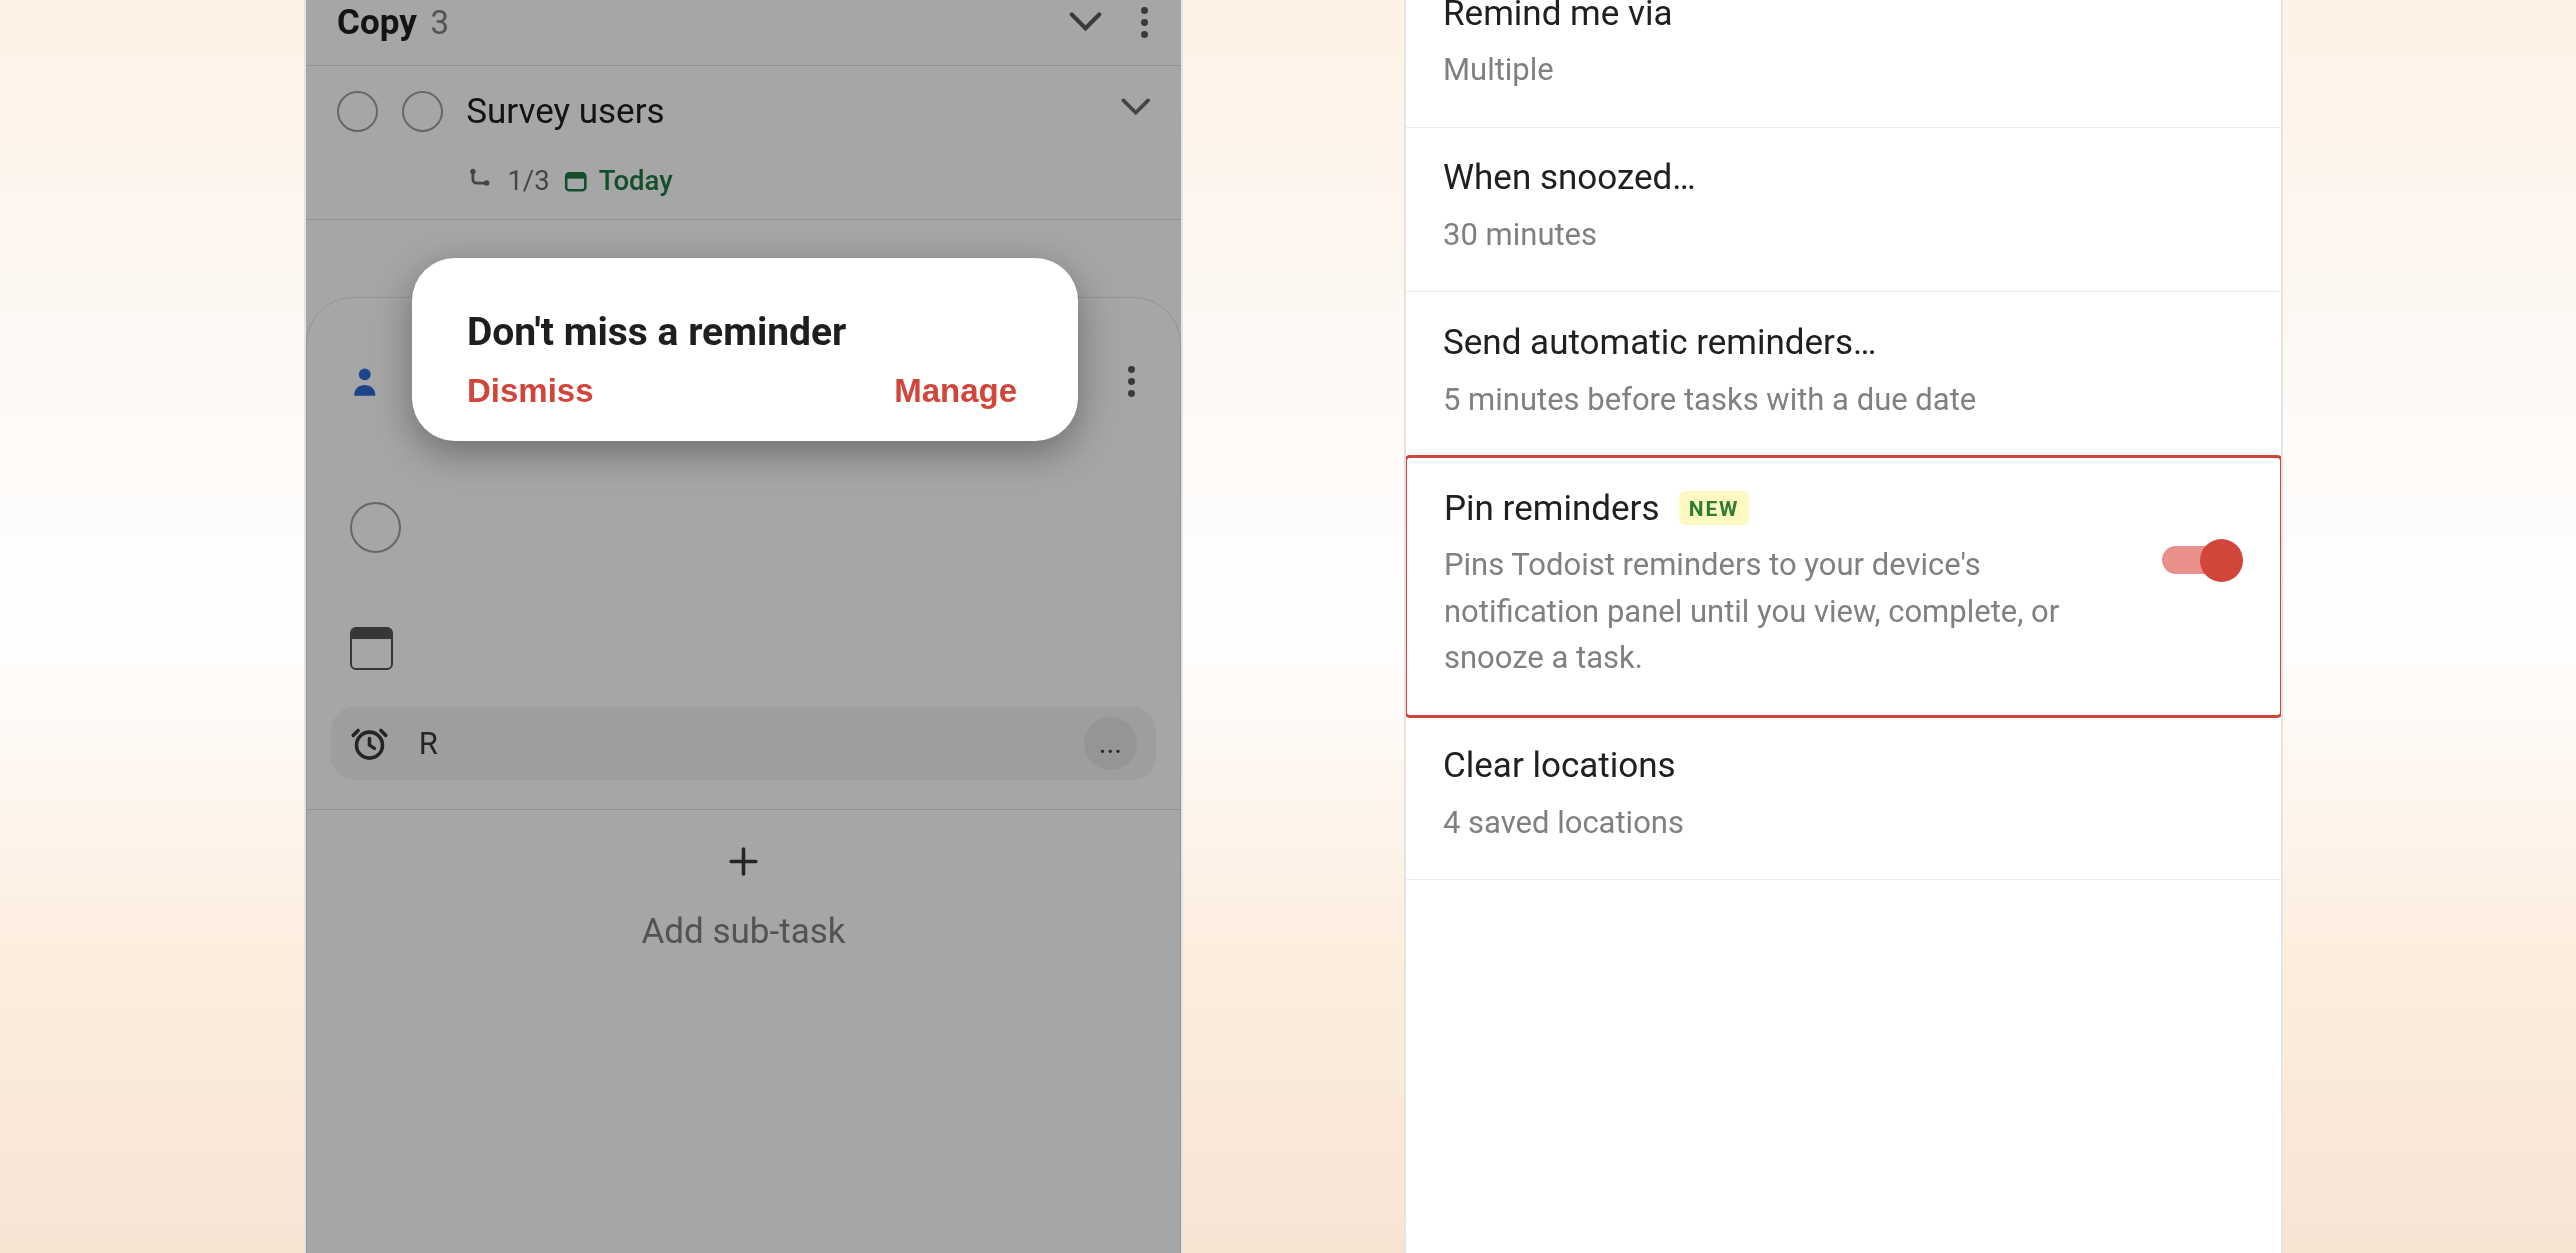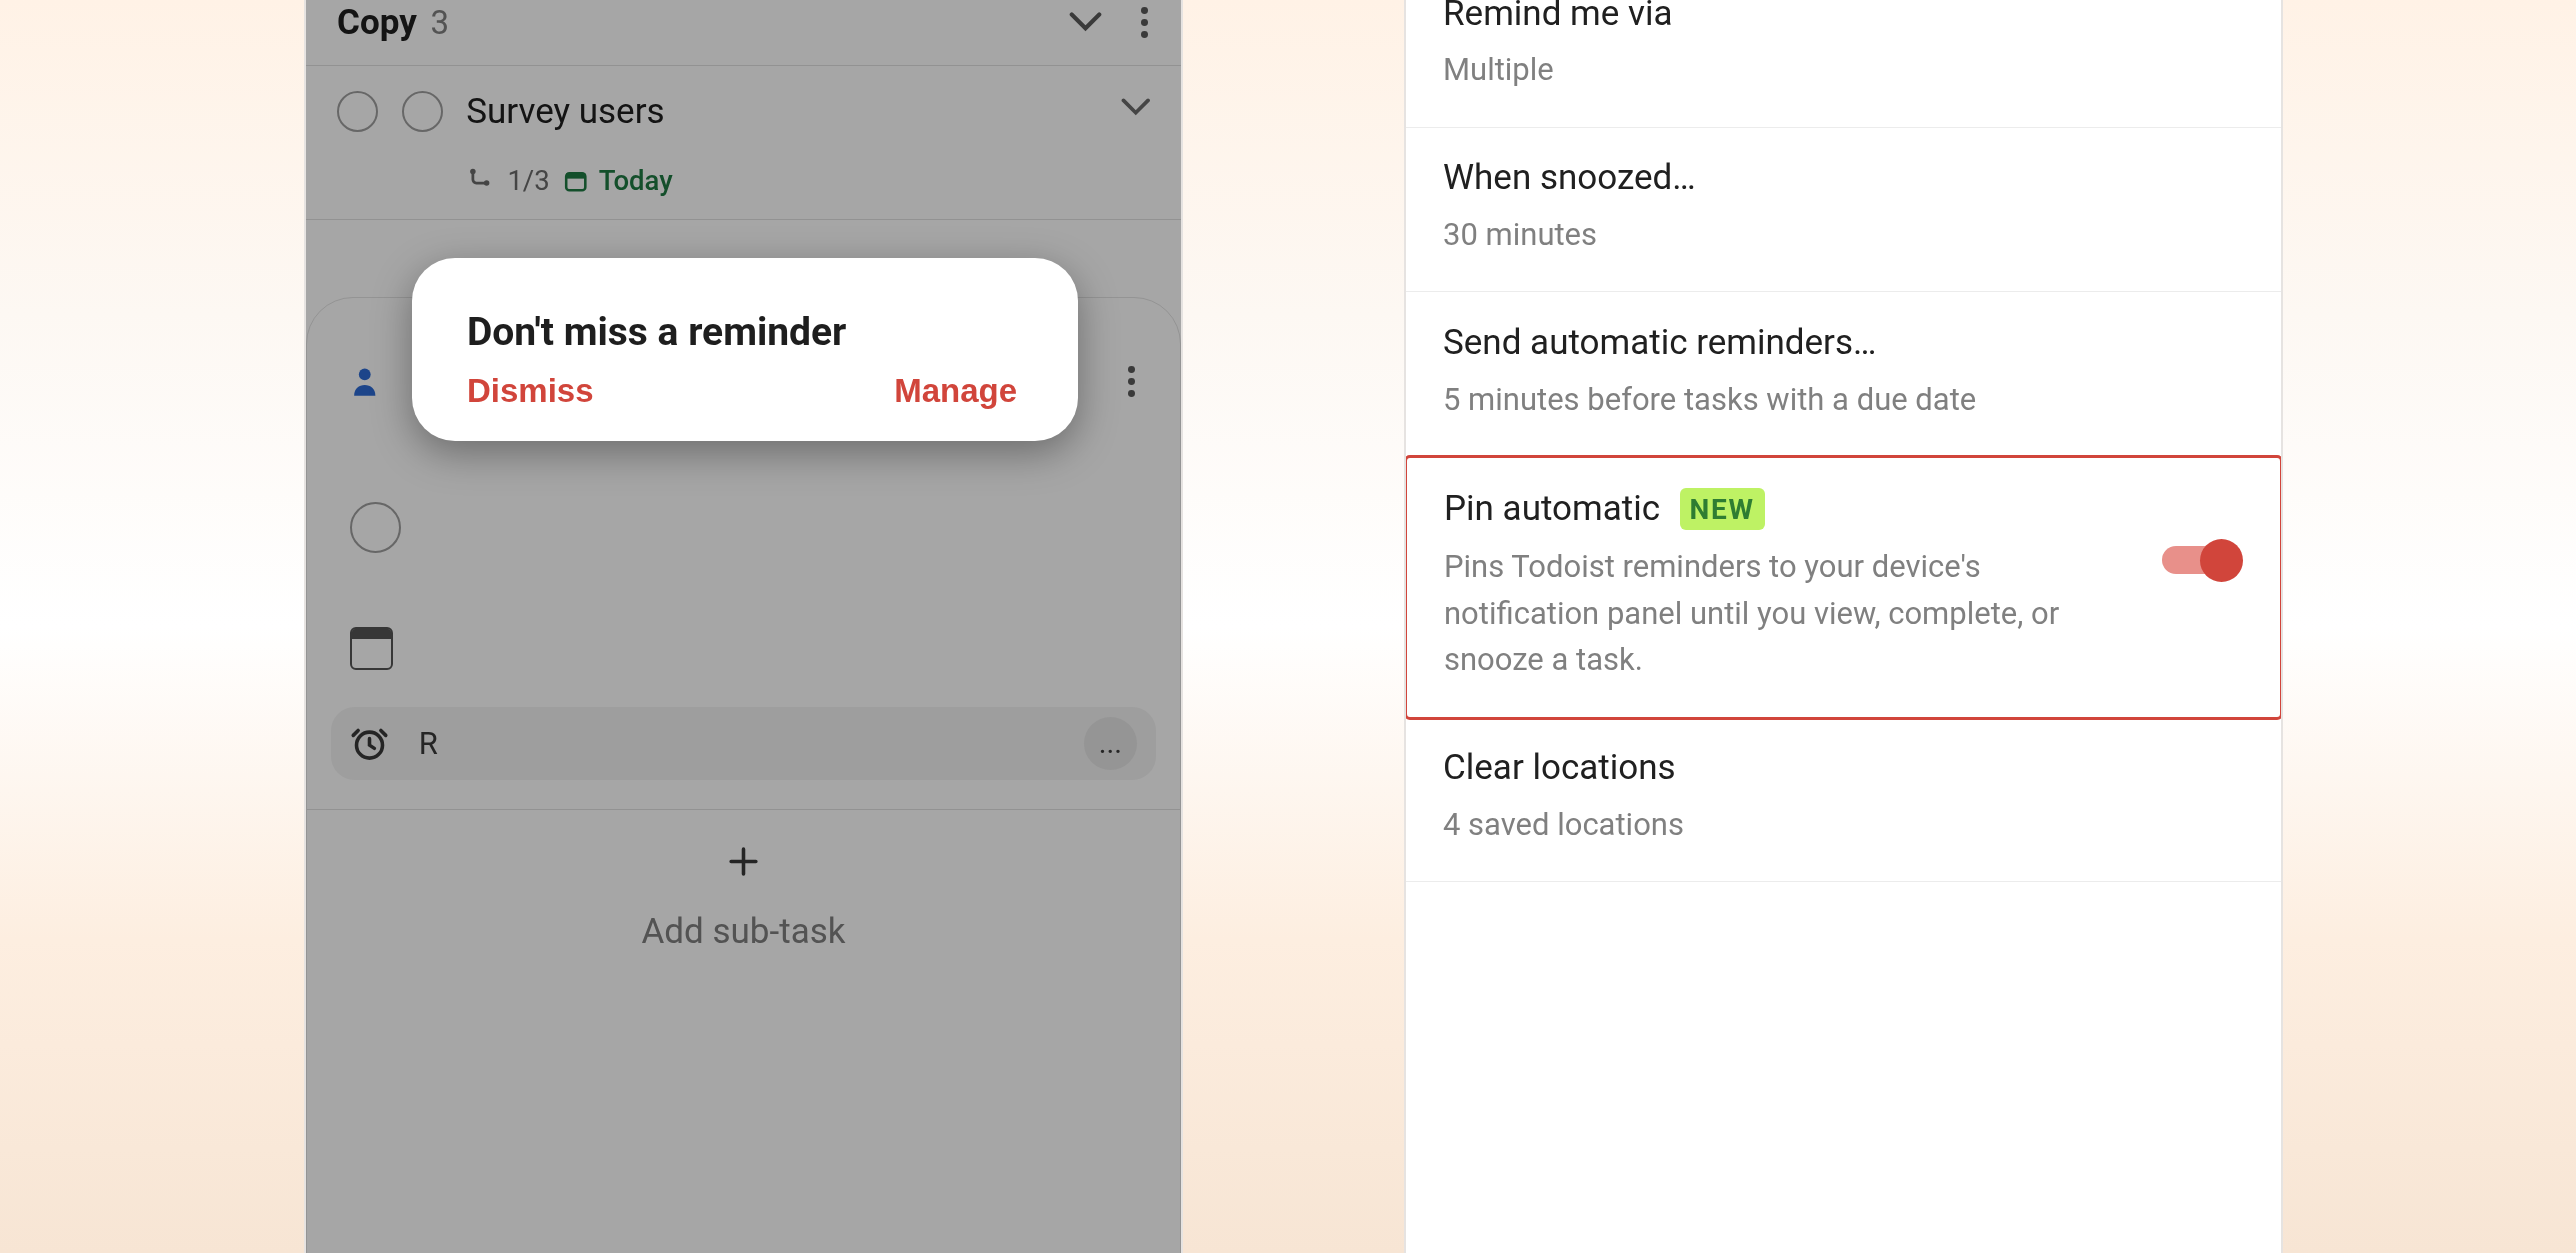--- a/index.html
+++ b/index.html
@@ -250,23 +250,23 @@
     color:#808080;
     line-height:1.5;
   }
   .pin-row {
     border: 3.9px solid #d1453b;
     border-radius: 5.9px;
     margin: -2px -2px;
   }
   .new-badge {
     display:inline-block;
-    background:#bef264;
+    background:#fef9c3;
     color:#2e7d32;
-    font-size: 28px;
+    font-size: 21px;
     font-weight:700;
     letter-spacing: 1.8px;
     padding: 5.9px 9.8px 3.9px 9.8px;
     border-radius: 5.9px;
   }
   .switch {
     position: relative;
     width: 81px;
     height: 43px;
     flex: 0 0 auto;
@@ -422,21 +422,21 @@
 
     <div class="setting-row">
       <div class="setting-title">Send automatic reminders…</div>
       <div class="setting-sub">5 minutes before tasks with a due date</div>
     </div>
 
     <div class="setting-row pin-row">
       <div class="row-flex">
         <div class="row-text">
           <div class="setting-title">
-            <span>Pin automatic</span>
+            <span>Pin reminders</span>
             <span class="new-badge">NEW</span>
           </div>
           <div class="setting-sub">Pins Todoist reminders to your device's notification panel until you view, complete, or snooze a task.</div>
         </div>
         <div class="switch">
           <div class="switch-track"></div>
           <div class="switch-thumb"></div>
         </div>
       </div>
     </div>

